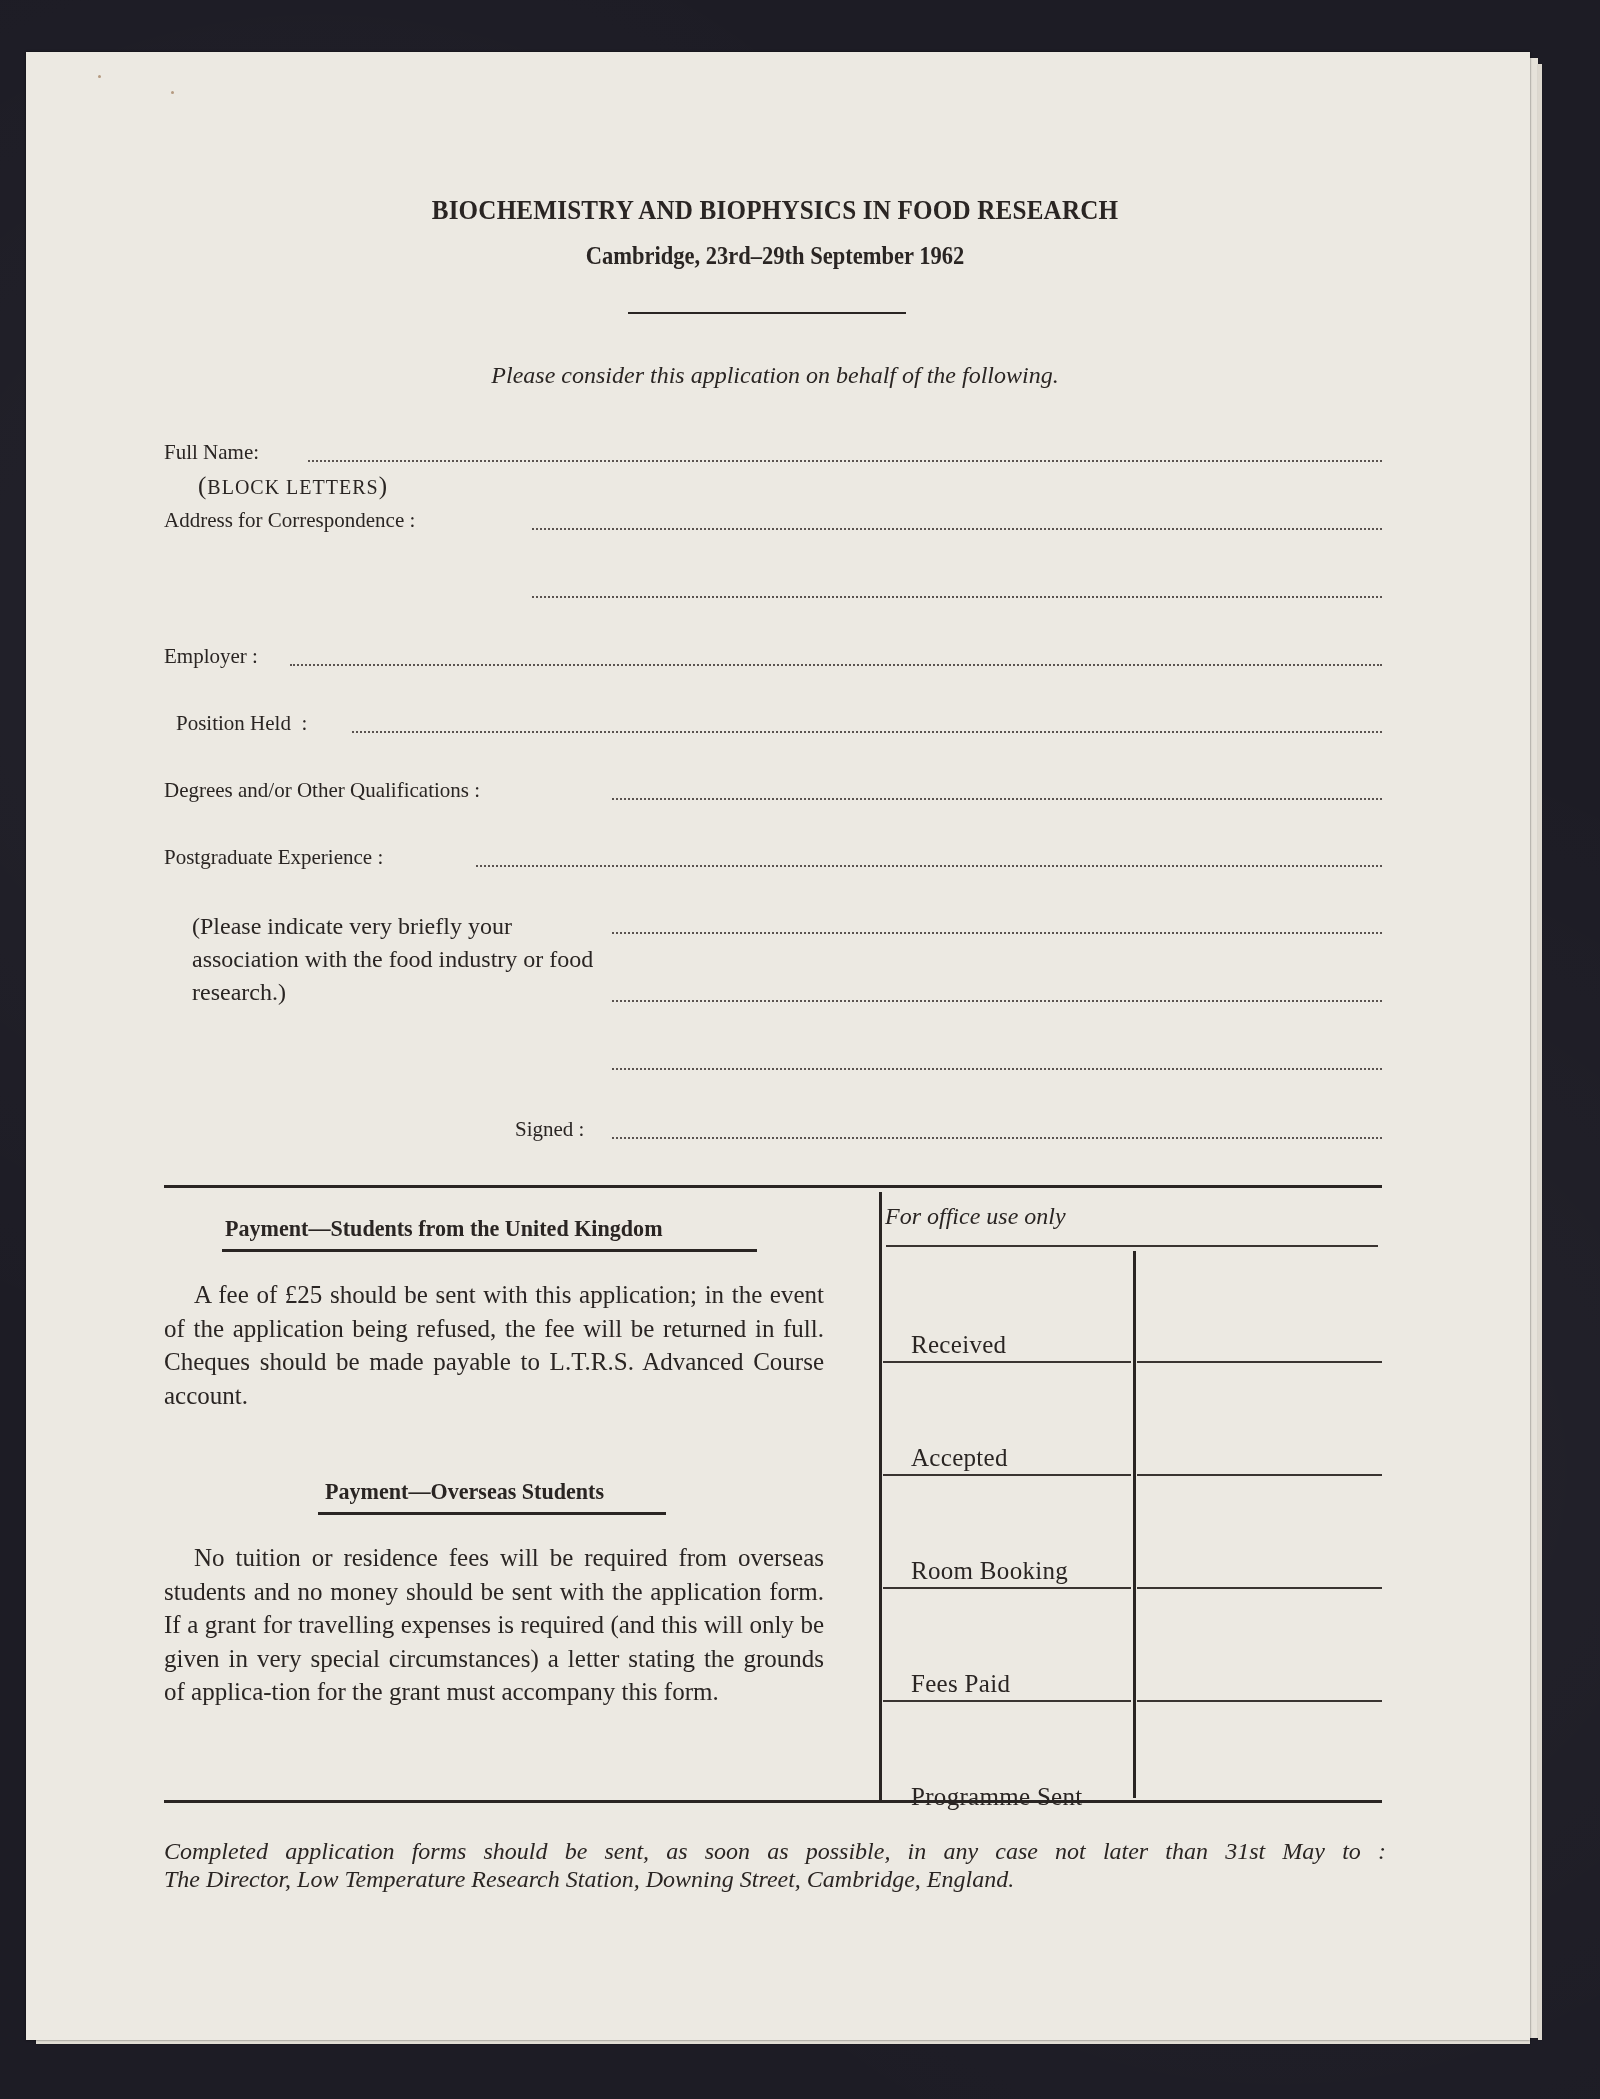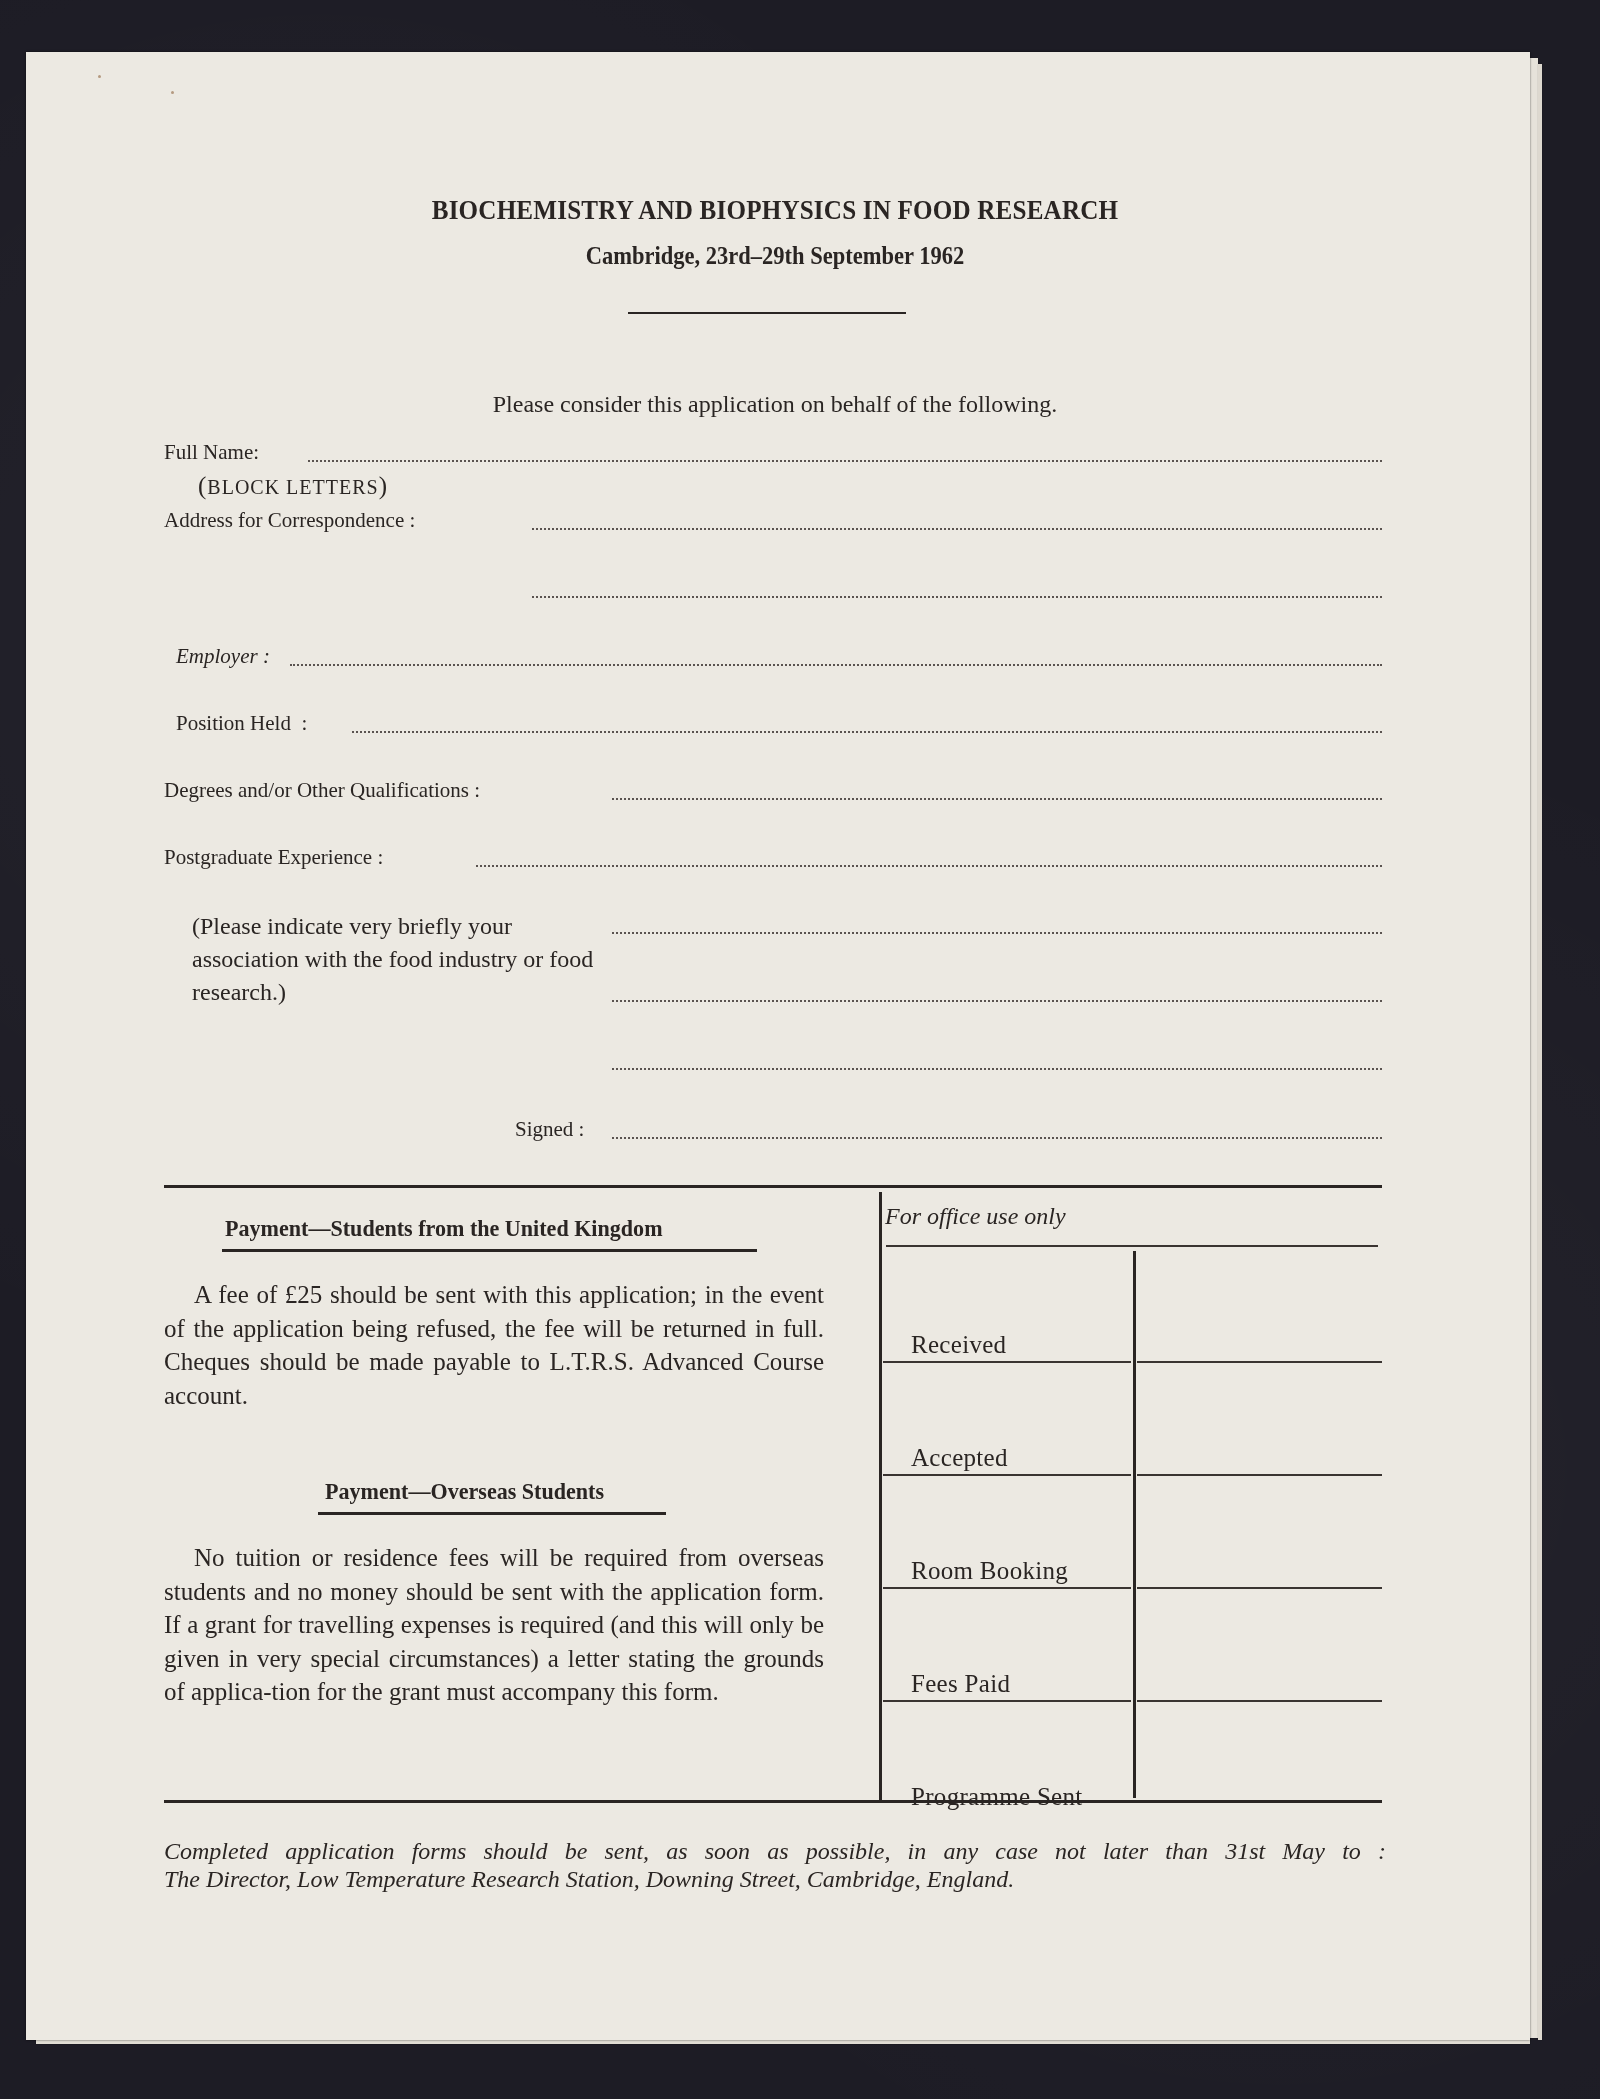--- a/index.html
+++ b/index.html
@@ -32,21 +32,21 @@
     transform:scaleX(0.93); transform-origin:center;
   }
   .subtitle {
     left:0; width:1550px; top:242px; text-align:center;
     font-size:25px; font-weight:bold;
     transform:scaleX(0.9); transform-origin:center;
   }
   .short-rule { left:628px; top:312px; width:278px; height:2px; background:#2a2523; }
   .intro {
     left:0; width:1550px; top:362px; text-align:center;
-    font-size:24px; margin-top:29px;
+    font-size:24px; font-style:italic;
   }
   .field-label { font-size:21px; }
   .dots {
     position:absolute; height:0;
     border-bottom:2px dotted #5a5350;
   }
   .block-letters { font-size:20px; letter-spacing:1px; }
   .block-letters .paren { font-size:25px; }
   .italic-note { font-size:24px; line-height:33px; white-space:normal; }
   .thick-rule { position:absolute; height:3px; background:#2a2523; }
@@ -88,21 +88,21 @@
 <div class="abs intro">Please consider this application on behalf of the following.</div>
 
 <div class="abs field-label" style="left:164px; top:440px;">Full Name:</div>
 <div class="dots" style="left:308px; width:1074px; top:460px;"></div>
 <div class="abs block-letters" style="left:198px; top:472px;"><span class="paren">(</span><span>BLOCK LETTERS</span><span class="paren">)</span></div>
 
 <div class="abs field-label" style="left:164px; top:508px;">Address for Correspondence :</div>
 <div class="dots" style="left:532px; width:850px; top:528px;"></div>
 <div class="dots" style="left:532px; width:850px; top:596px;"></div>
 
-<div class="abs field-label" style="left:176px; top:644px;font-style:italic;">Employer :</div>
+<div class="abs field-label" style="left:164px; top:644px;">Employer :</div>
 <div class="dots" style="left:290px; width:1092px; top:664px;"></div>
 
 <div class="abs field-label" style="left:164px; top:711px; white-space:pre;margin-left:12px;">Position Held  :</div>
 <div class="dots" style="left:352px; width:1030px; top:731px;"></div>
 
 <div class="abs field-label" style="left:164px; top:778px;">Degrees and/or Other Qualifications :</div>
 <div class="dots" style="left:612px; width:770px; top:798px;"></div>
 
 <div class="abs field-label" style="left:164px; top:845px;">Postgraduate Experience :</div>
 <div class="dots" style="left:476px; width:906px; top:865px;"></div>

